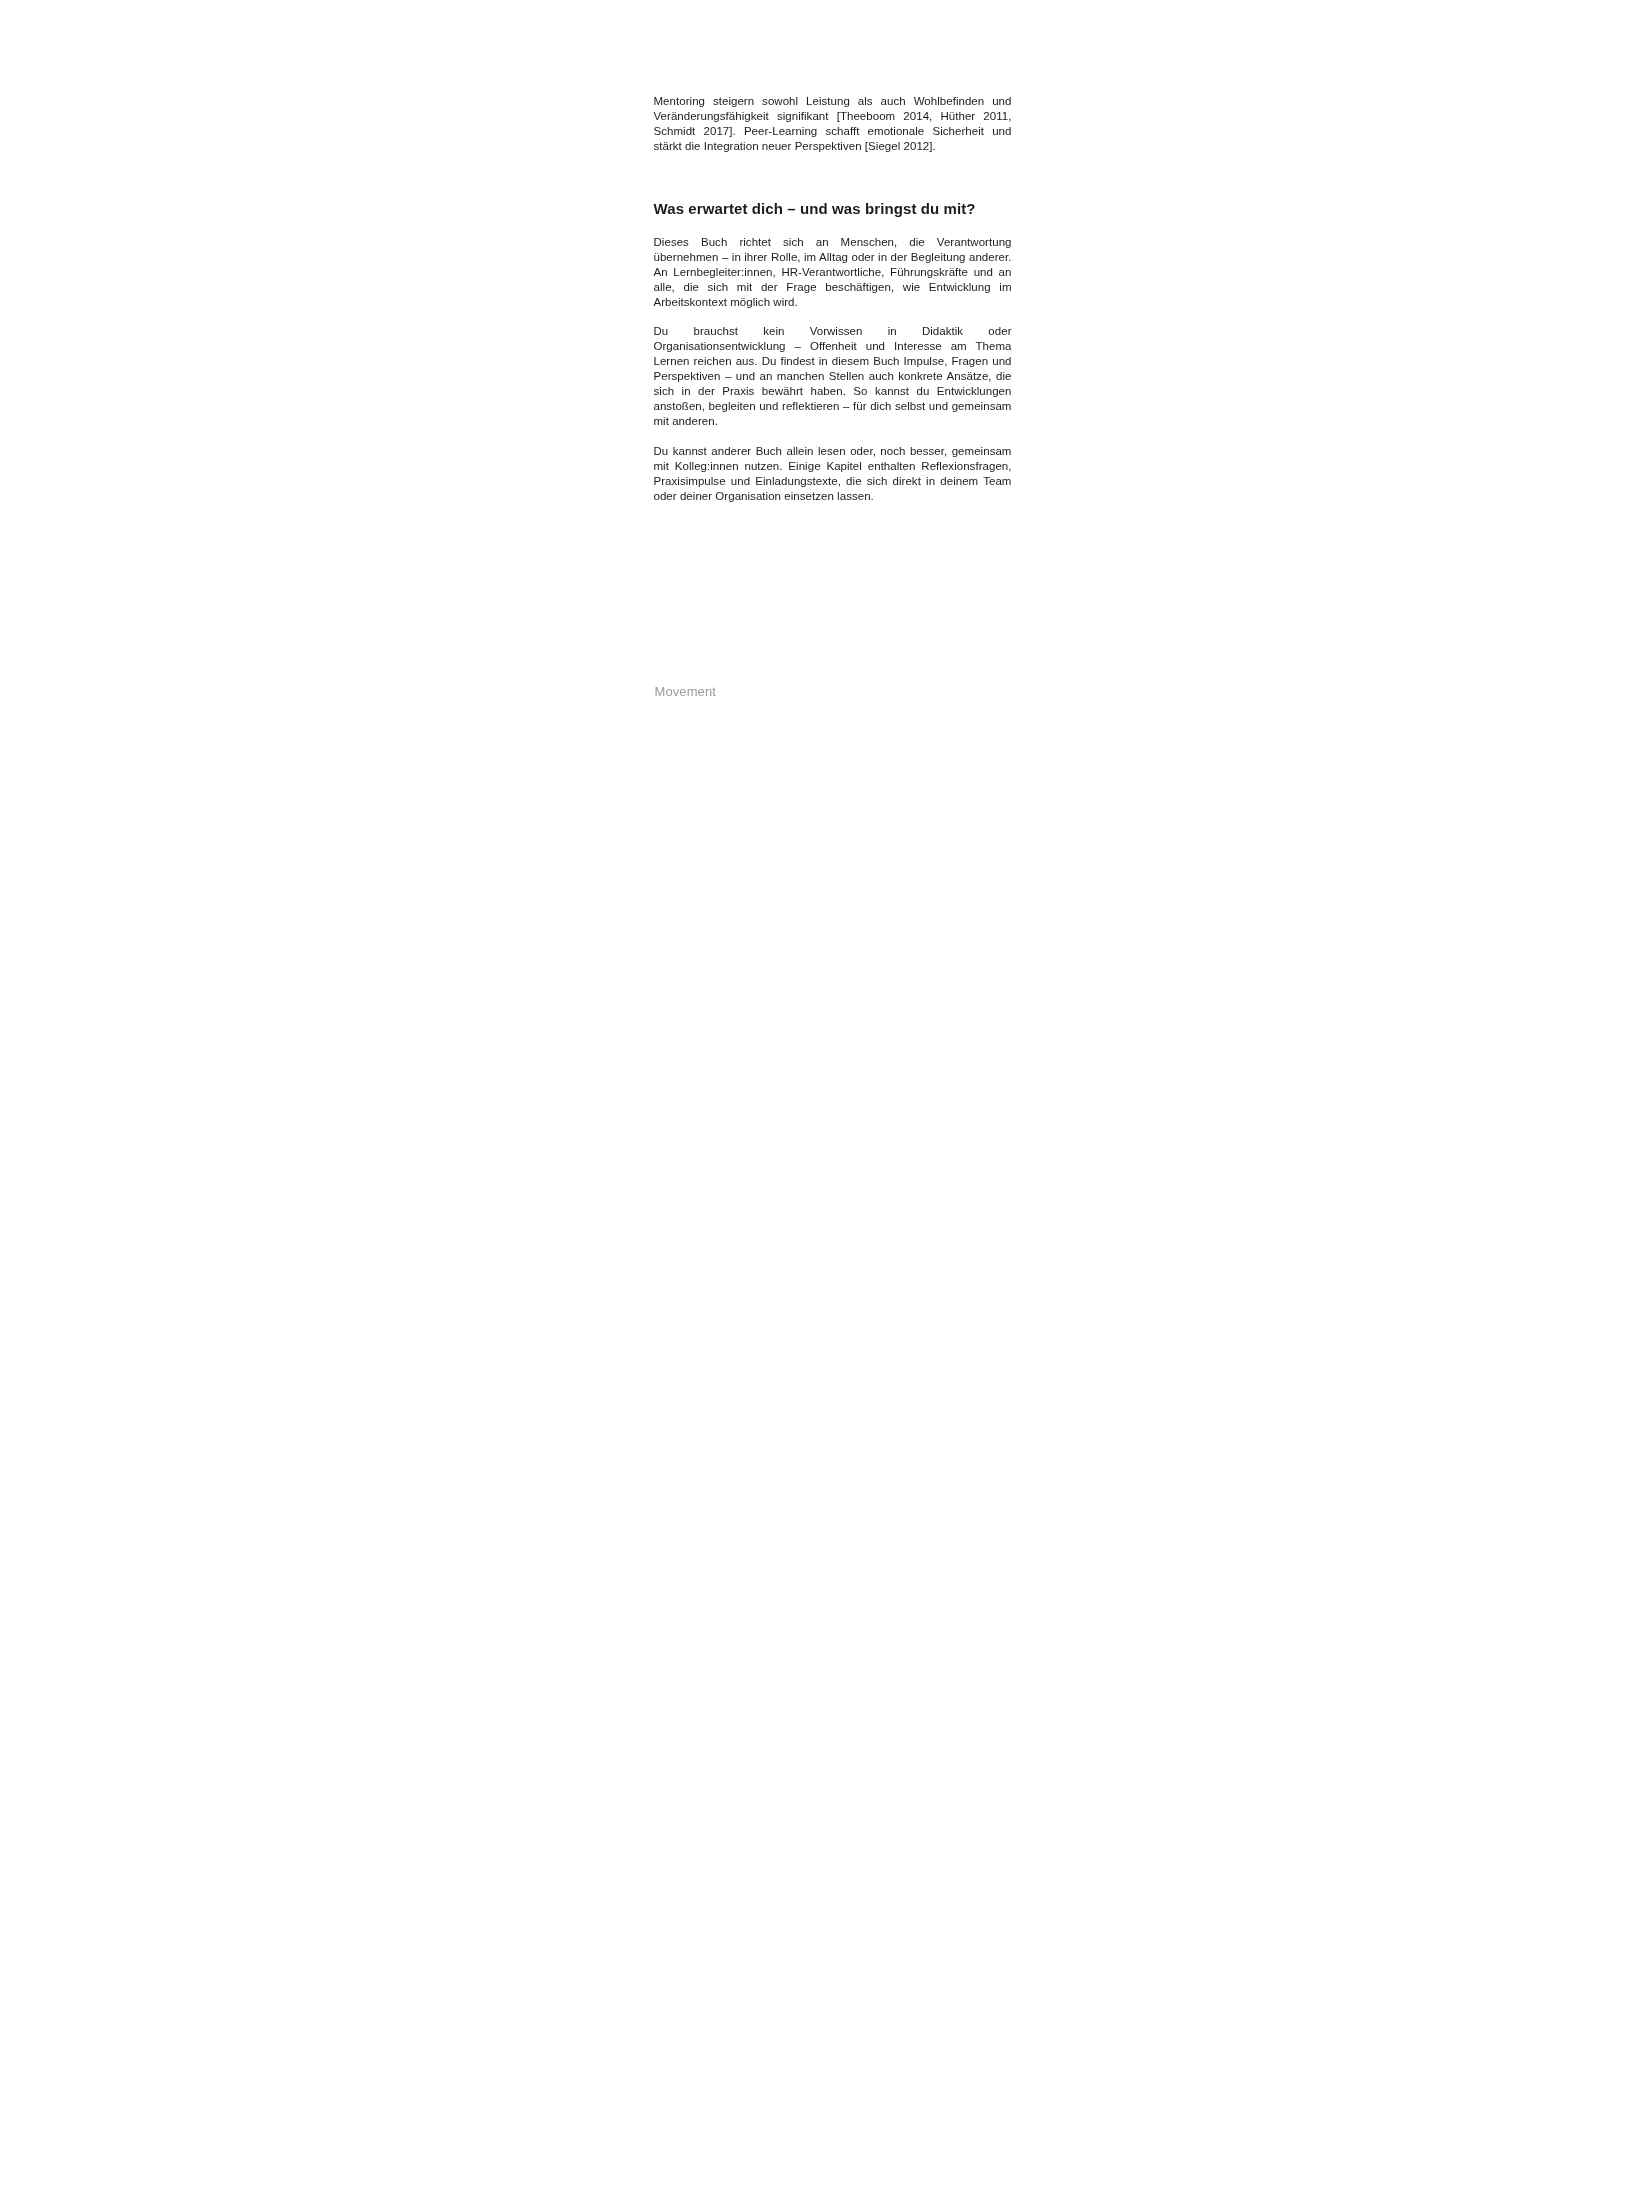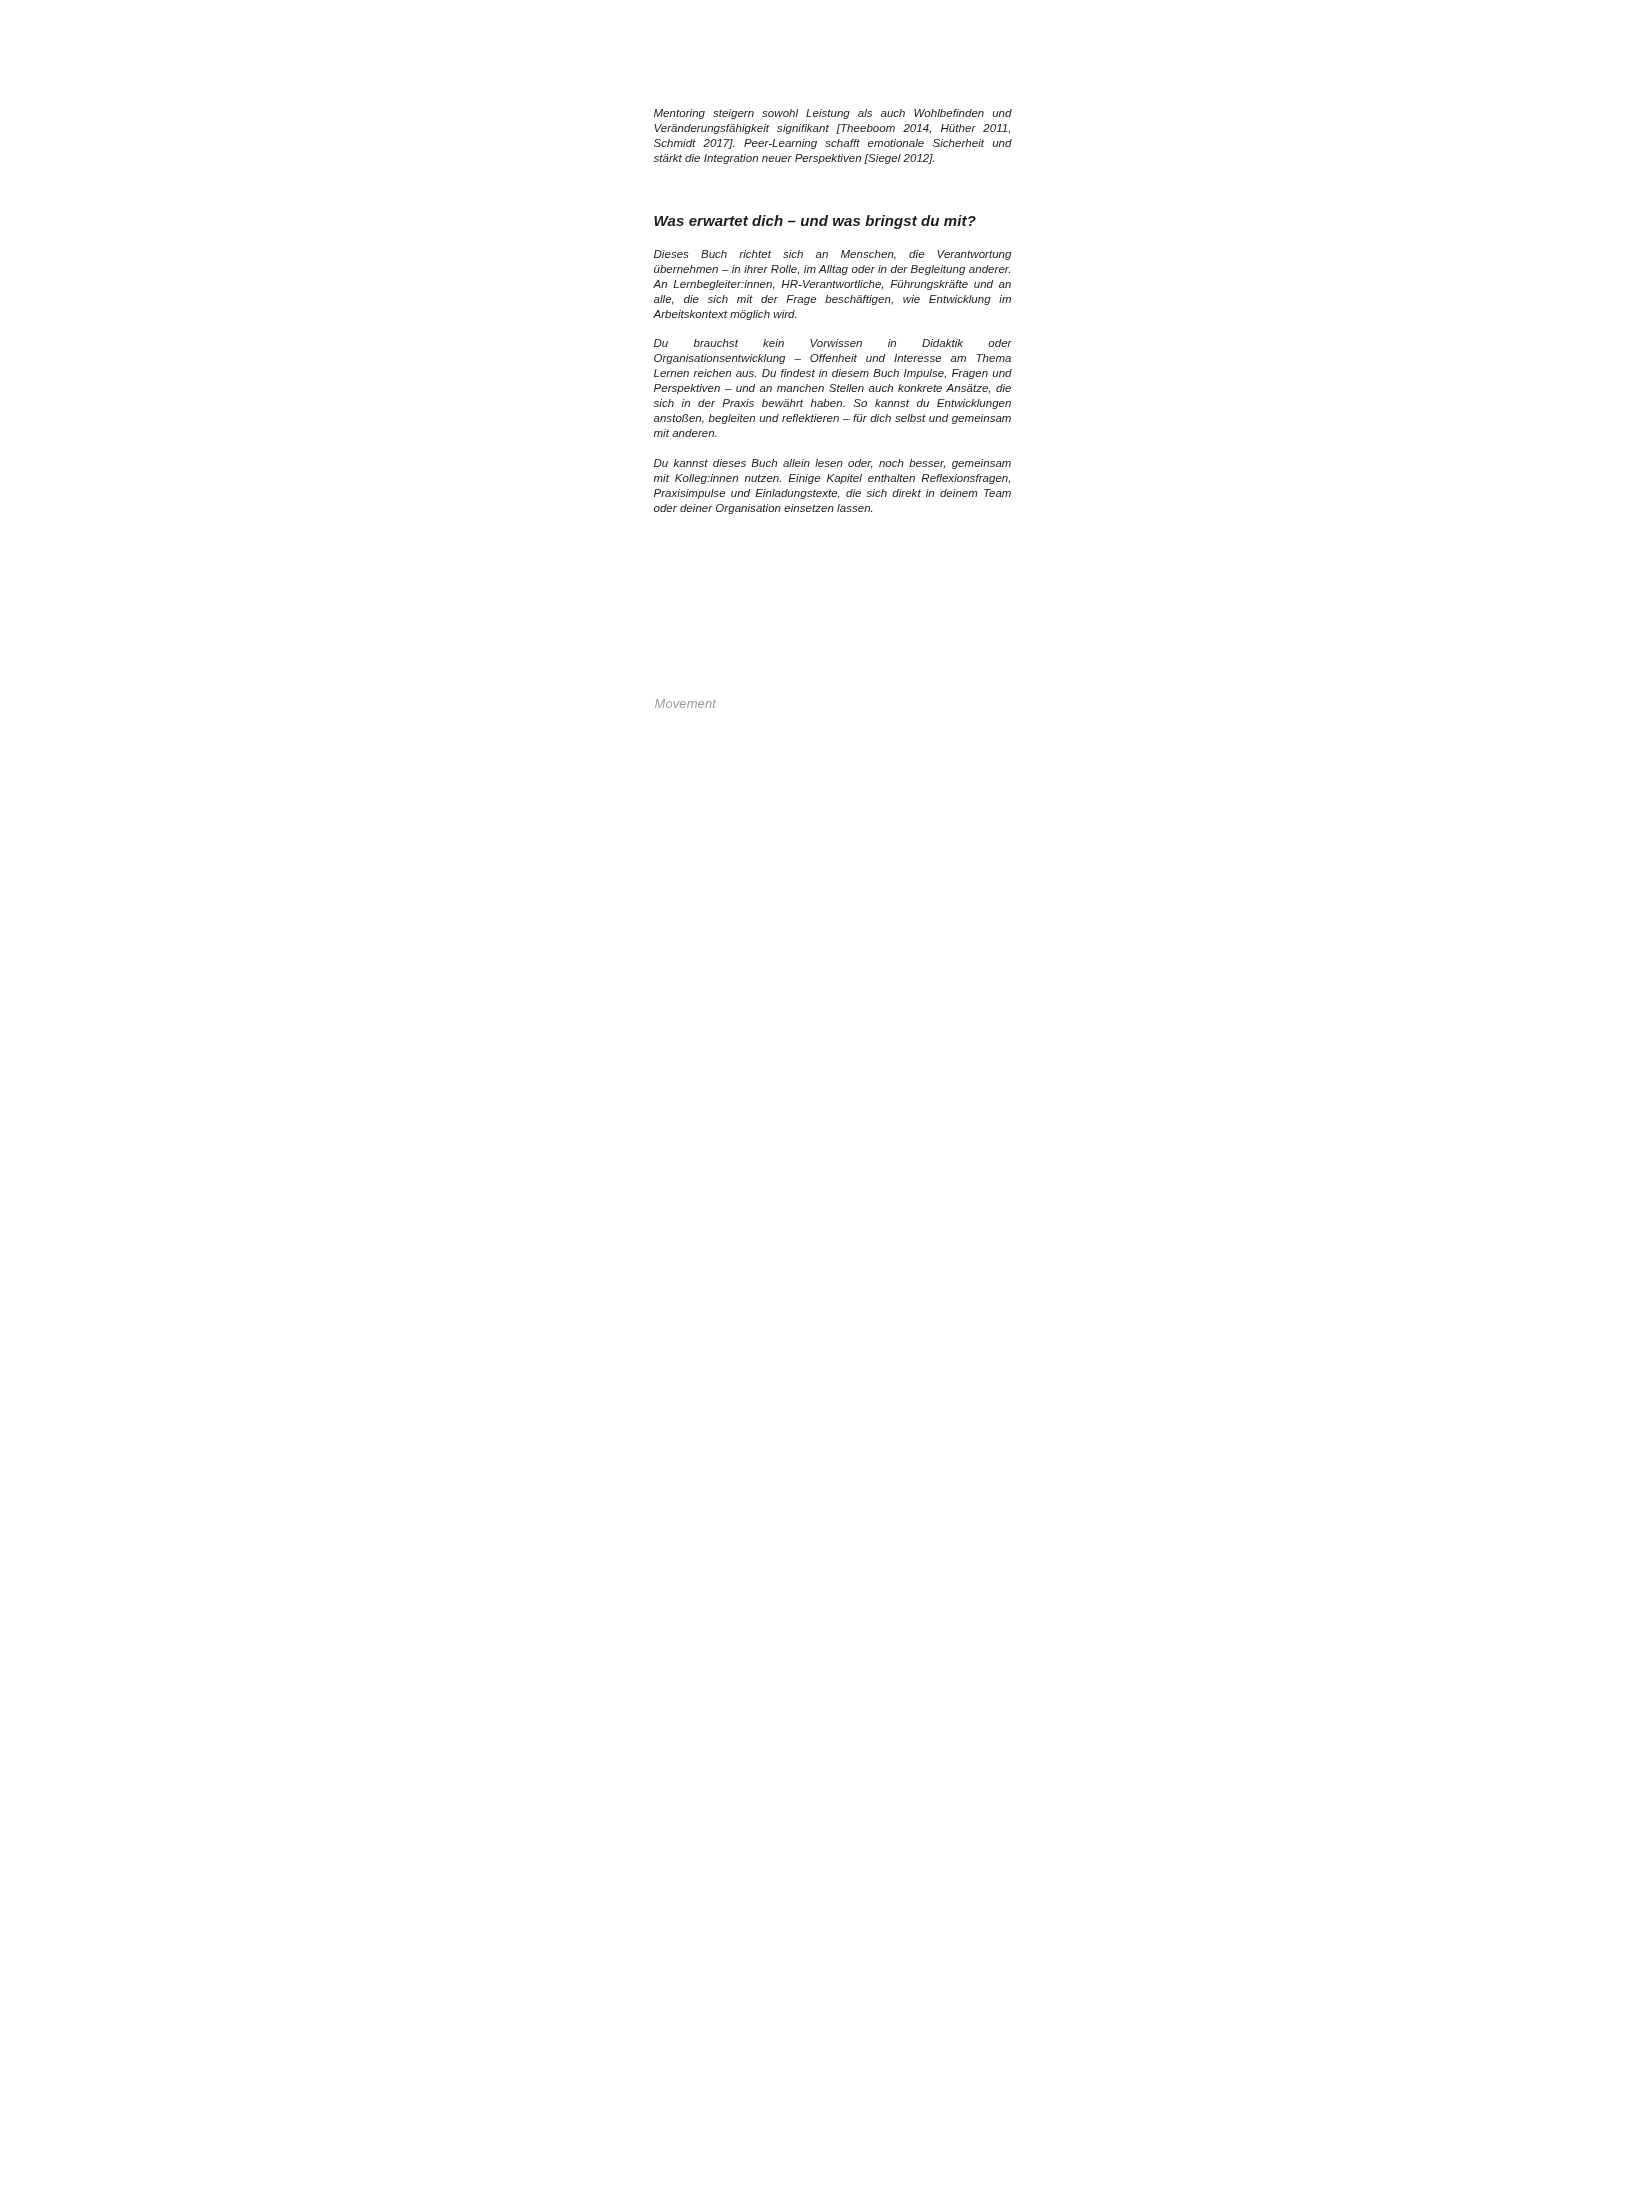--- a/index.html
+++ b/index.html
@@ -6,24 +6,23 @@
 
     html, body {
       background: #ffffff;
       font-family: "Liberation Sans", "DejaVu Sans", sans-serif;
     }
 
     .page {
       position: relative;
       width: 549px;
       height: 764px;
-      margin: 12px auto;
+      margin: 0 auto;
       background: #ffffff;
       overflow: hidden;
-      font-style: italic;
     }
 
     .text-block {
       position: absolute;
       top: 94px;
       left: 105px;
       width: 358px;
       color: #1c1c1c;
     }
 
@@ -69,21 +68,21 @@
 
     <p class="para">Mentoring steigern sowohl Leistung als auch Wohlbefinden und Veränderungsfähigkeit signifikant [Theeboom 2014, Hüther 2011, Schmidt 2017]. Peer-Learning schafft emotionale Sicherheit und stärkt die Integration neuer Perspektiven [Siegel 2012].</p>
 
 
     <h2 class="section-heading">Was erwartet dich – und was bringst du mit?</h2>
 
     <p class="para">Dieses Buch richtet sich an Menschen, die Verantwortung übernehmen – in ihrer Rolle, im Alltag oder in der Begleitung anderer. An Lernbegleiter:innen, HR-Verantwortliche, Führungskräfte und an alle, die sich mit der Frage beschäftigen, wie Entwicklung im Arbeitskontext möglich wird.</p>
 
     <p class="para">Du brauchst kein Vorwissen in Didaktik oder Organisationsentwicklung – Offenheit und Interesse am Thema Lernen reichen aus. Du findest in diesem Buch Impulse, Fragen und Perspektiven – und an manchen Stellen auch konkrete Ansätze, die sich in der Praxis bewährt haben. So kannst du Entwicklungen anstoßen, begleiten und reflektieren – für dich selbst und gemeinsam mit anderen.</p>
 
-    <p class="para">Du kannst dieses Buch allein lesen oder, noch besser, gemeinsam mit Kolleg:innen nutzen. Einige Kapitel enthalten Reflexionsfragen, Praxisimpulse und Einladungstexte, die sich direkt in deinem Team oder deiner Organisation einsetzen lassen.</p>
+    <p class="para">Du kannst anderer Buch allein lesen oder, noch besser, gemeinsam mit Kolleg:innen nutzen. Einige Kapitel enthalten Reflexionsfragen, Praxisimpulse und Einladungstexte, die sich direkt in deinem Team oder deiner Organisation einsetzen lassen.</p>
 
 
   </main>
 
   <footer class="page-footer">
     <span>Movement</span>
   </footer>
 
 </div>
 

